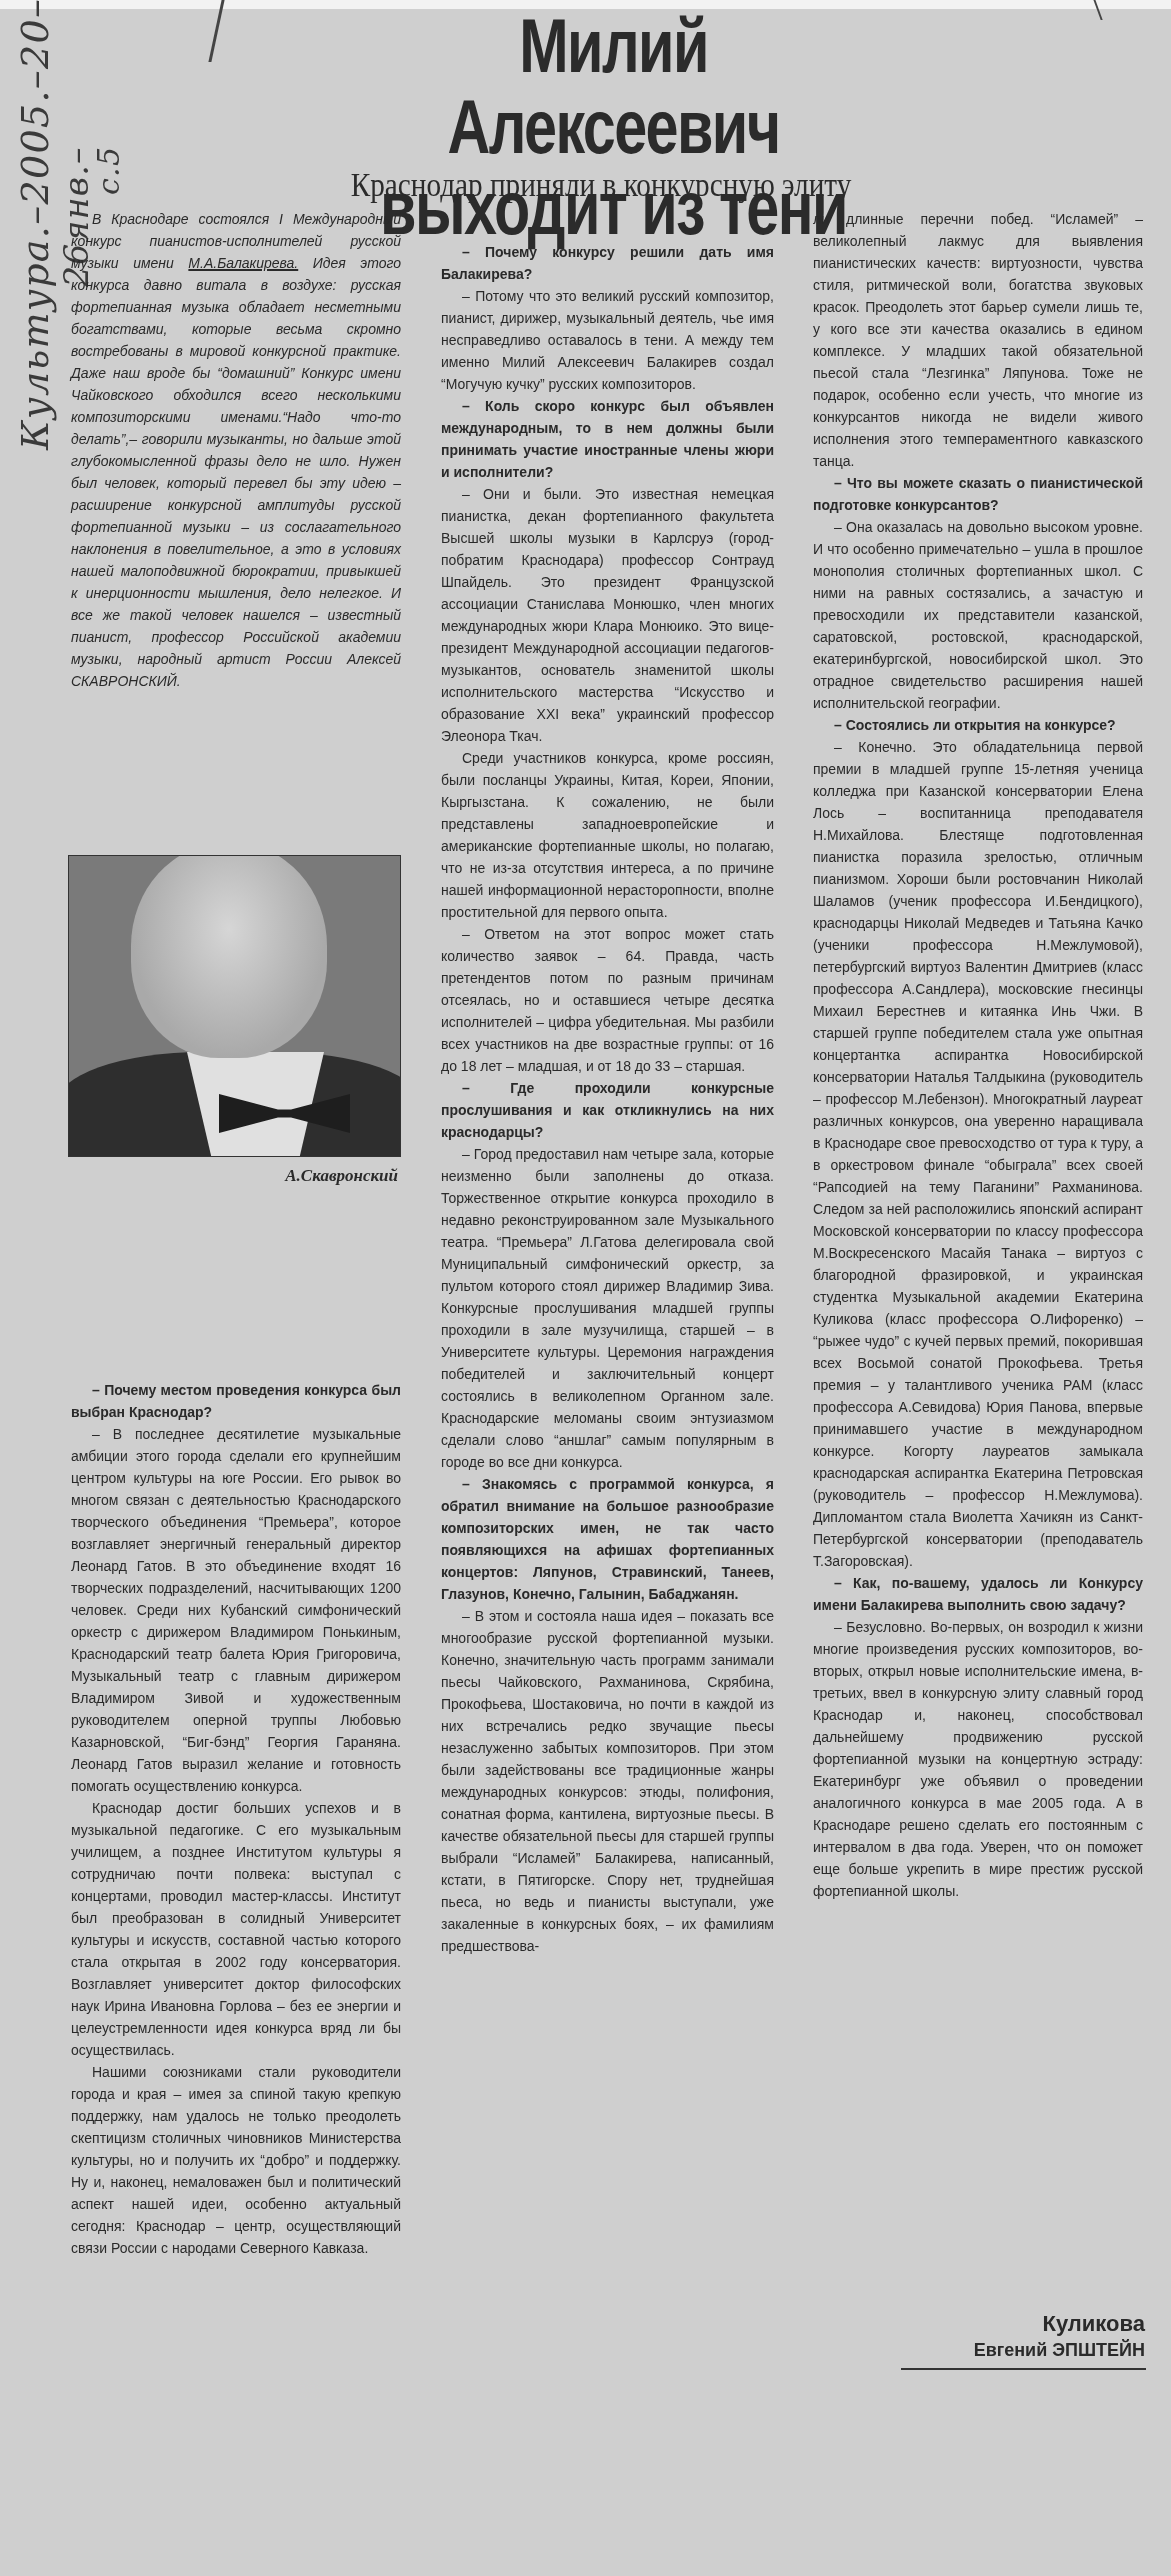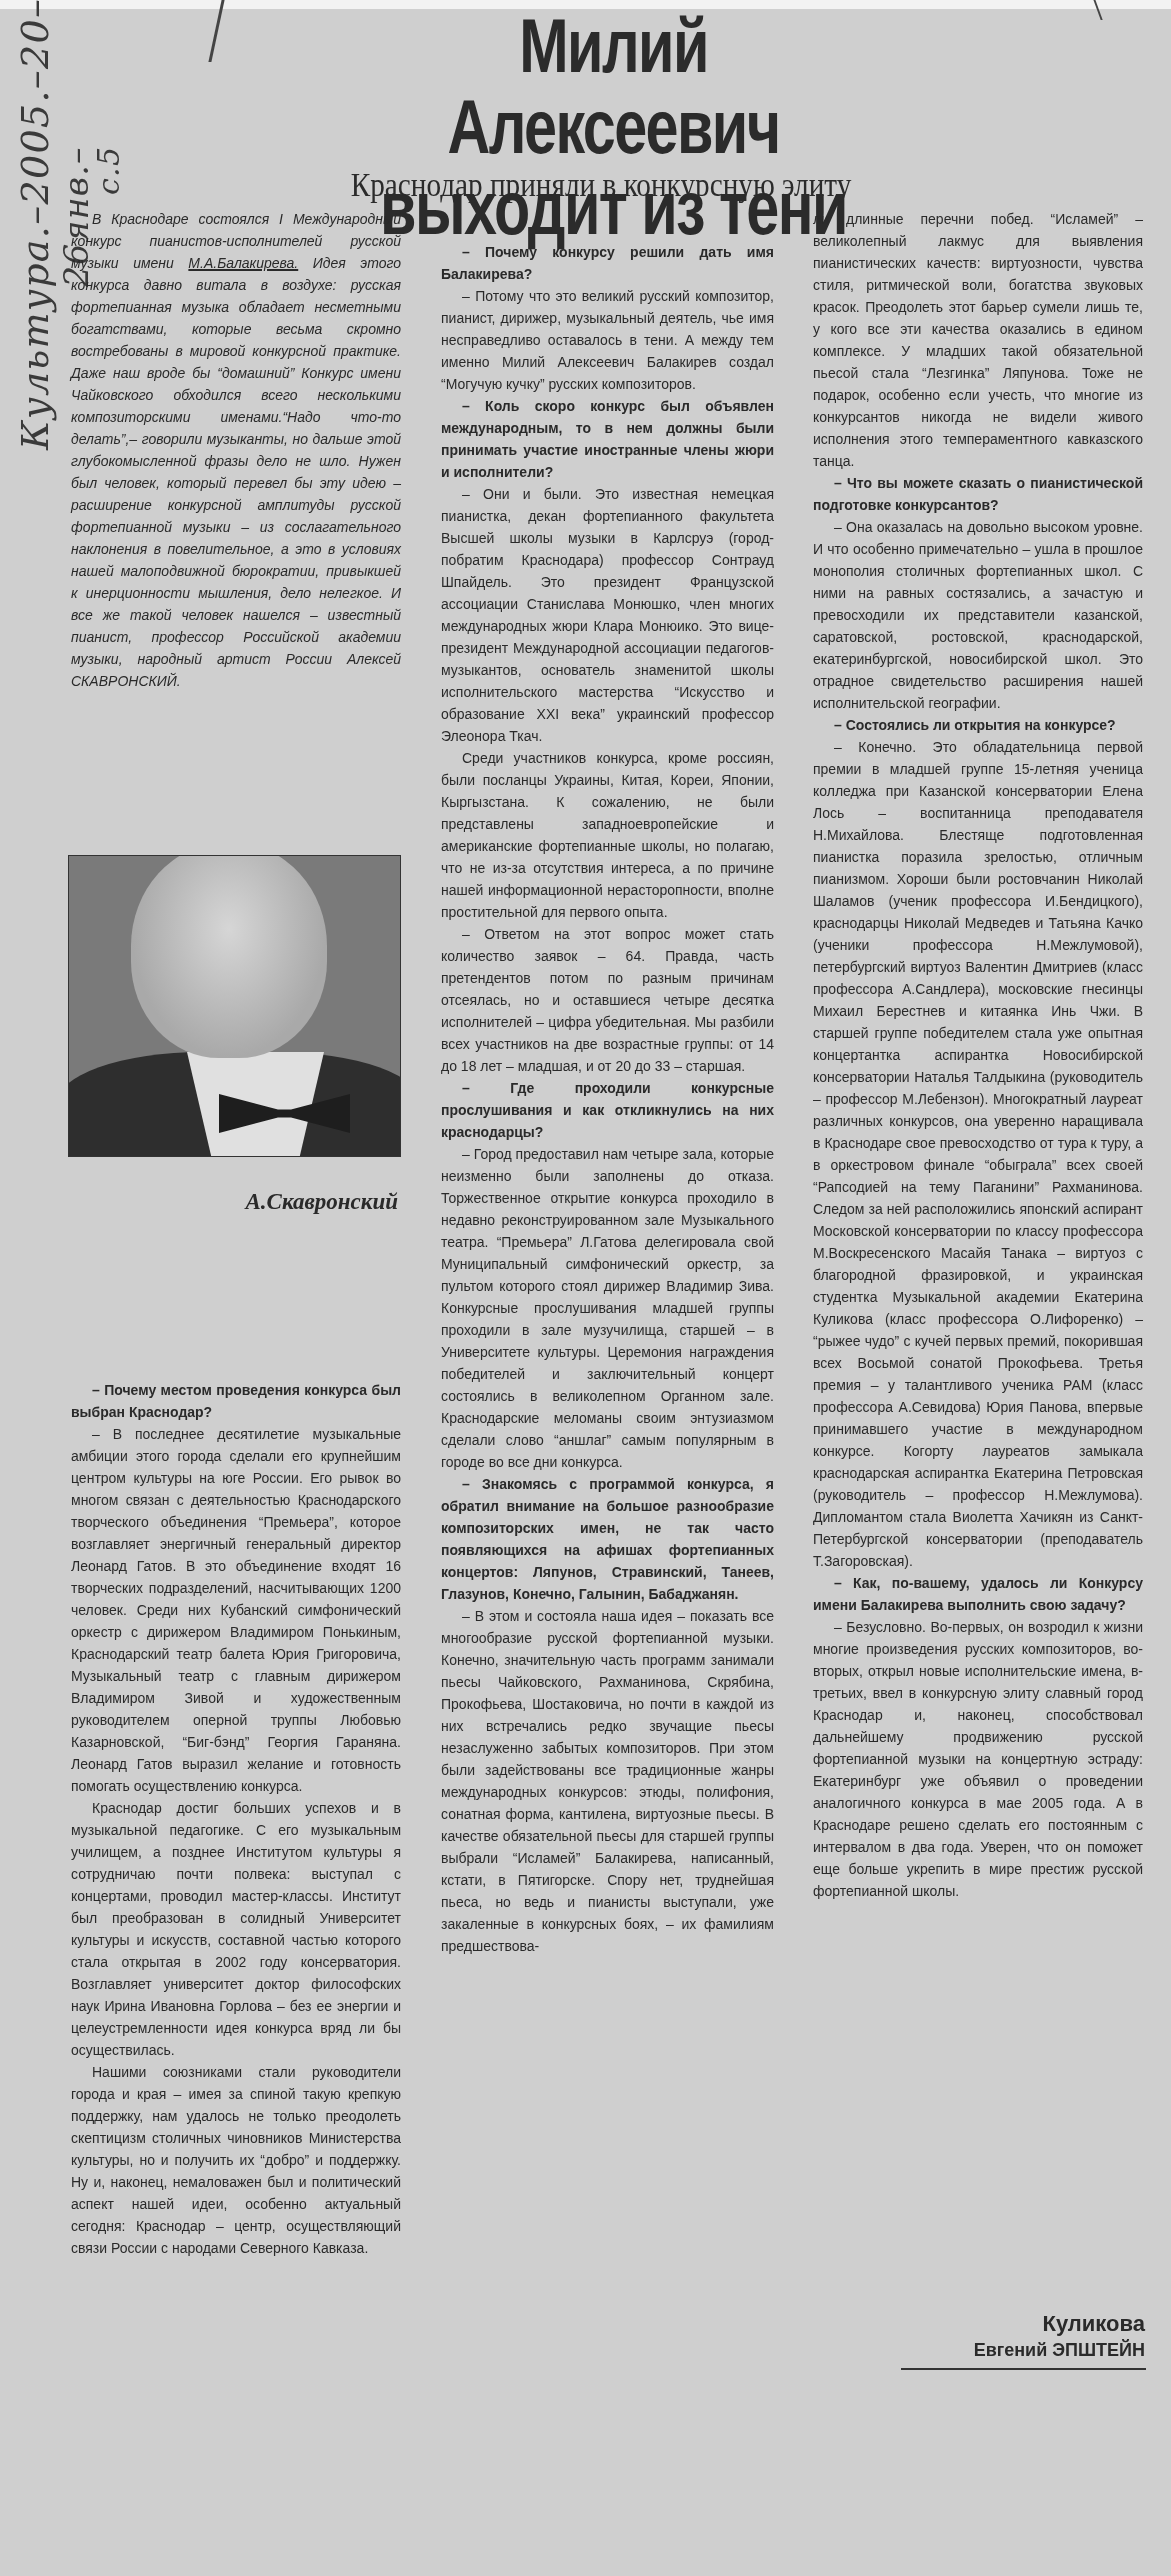--- a/index.html
+++ b/index.html
@@ -46,21 +46,21 @@
   .photo {
     position: absolute; left: 68px; top: 855px; width: 331px; height: 300px;
     background: #7a7a7a; border: 1.3px solid #333; overflow: hidden;
   }
   .photo .head { position:absolute; left:62px; top:-13px; width:196px; height:215px; border-radius: 48% 48% 45% 45%; background: radial-gradient(ellipse at 50% 40%, #d6d6d6, #a9a9a9 70%); }
   .photo .suit { position:absolute; left:-13px; top:196px; width:366px; height:131px; background:#2e2e2e; border-radius: 40% 40% 0 0; }
   .photo .shirt { position:absolute; left:118px; top:196px; width:137px; height:118px; background:#e0e0e0; clip-path: polygon(0 0,100% 0,80% 100%,20% 100%); }
   .photo .bow { position:absolute; left:150px; top:238px; width:131px; height:39px; background:#1e1e1e; clip-path: polygon(0 0,45% 40%,55% 40%,100% 0,100% 100%,55% 60%,45% 60%,0 100%); }
   .caption {
     position: absolute; left: 196px; top: 1166px; width: 202px; text-align: right;
-    font-family: "Liberation Serif", serif; font-style: italic; font-weight: bold; font-size: 23px; margin-top: 23px;
+    font-family: "Liberation Serif", serif; font-style: italic; font-weight: bold; font-size: 17px;
   }
   .signoff { position: absolute; left: 868px; top: 2311px; width: 277px; text-align: right; font-weight: bold; font-size: 22px; line-height: 26px; }
   .signoff .name-big { font-size: 18px; }
   .signoff-line { position: absolute; left: 901px; top: 2368px; width: 245px; height: 2px; background: #333; }
 </style>
 </head>
 <body>
 
 <div class="top-strip"></div>
 <div class="pen-stroke"></div>
@@ -95,21 +95,21 @@
     <p>– В последнее десятилетие музыкальные амбиции этого города сделали его крупнейшим центром культуры на юге России. Его рывок во многом связан с деятельностью Краснодарского творческого объединения “Премьера”, которое возглавляет энергичный генеральный директор Леонард Гатов. В это объединение входят 16 творческих подразделений, насчитывающих 1200 человек. Среди них Кубанский симфонический оркестр с дирижером Владимиром Понькиным, Краснодарский театр балета Юрия Григоровича, Музыкальный театр с главным дирижером Владимиром Зивой и художественным руководителем оперной труппы Любовью Казарновской, “Биг-бэнд” Георгия Гараняна. Леонард Гатов выразил желание и готовность помогать осуществлению конкурса.</p>
     <p>Краснодар достиг больших успехов и в музыкальной педагогике. С его музыкальным училищем, а позднее Институтом культуры я сотрудничаю почти полвека: выступал с концертами, проводил мастер-классы. Институт был преобразован в солидный Университет культуры и искусств, составной частью которого стала открытая в 2002 году консерватория. Возглавляет университет доктор философских наук Ирина Ивановна Горлова – без ее энергии и целеустремленности идея конкурса вряд ли бы осуществилась.</p>
     <p>Нашими союзниками стали руководители города и края – имея за спиной такую крепкую поддержку, нам удалось не только преодолеть скептицизм столичных чиновников Министерства культуры, но и получить их “добро” и поддержку. Ну и, наконец, немаловажен был и политический аспект нашей идеи, особенно актуальный сегодня: Краснодар – центр, осуществляющий связи России с народами Северного Кавказа.</p>
   </div>
 <div class="col col2" id="c2" style="top:208px;margin-top:33px;">
     <p class="q">– Почему конкурсу решили дать имя Балакирева?</p>
     <p>– Потому что это великий русский композитор, пианист, дирижер, музыкальный деятель, чье имя несправедливо оставалось в тени. А между тем именно Милий Алексеевич Балакирев создал “Могучую кучку” русских композиторов.</p>
     <p class="q">– Коль скоро конкурс был объявлен международным, то в нем должны были принимать участие иностранные члены жюри и исполнители?</p>
     <p>– Они и были. Это известная немецкая пианистка, декан фортепианного факультета Высшей школы музыки в Карлсруэ (город-побратим Краснодара) профессор Сонтрауд Шпайдель. Это президент Французской ассоциации Станислава Монюшко, член многих международных жюри Клара Монюико. Это вице-президент Международной ассоциации педагогов-музыкантов, основатель знаменитой школы исполнительского мастерства “Искусство и образование XXI века” украинский профессор Элеонора Ткач.</p>
     <p>Среди участников конкурса, кроме россиян, были посланцы Украины, Китая, Кореи, Японии, Кыргызстана. К сожалению, не были представлены западноевропейские и американские фортепианные школы, но полагаю, что не из-за отсутствия интереса, а по причине нашей информационной нерасторопности, вполне простительной для первого опыта.</p>
-    <p>– Ответом на этот вопрос может стать количество заявок – 64. Правда, часть претендентов потом по разным причинам отсеялась, но и оставшиеся четыре десятка исполнителей – цифра убедительная. Мы разбили всех участников на две возрастные группы: от 14 до 18 лет – младшая, и от 20 до 33 – старшая.</p>
+    <p>– Ответом на этот вопрос может стать количество заявок – 64. Правда, часть претендентов потом по разным причинам отсеялась, но и оставшиеся четыре десятка исполнителей – цифра убедительная. Мы разбили всех участников на две возрастные группы: от 16 до 18 лет – младшая, и от 18 до 33 – старшая.</p>
     <p class="q">– Где проходили конкурсные прослушивания и как откликнулись на них краснодарцы?</p>
     <p>– Город предоставил нам четыре зала, которые неизменно были заполнены до отказа. Торжественное открытие конкурса проходило в недавно реконструированном зале Музыкального театра. “Премьера” Л.Гатова делегировала свой Муниципальный симфонический оркестр, за пультом которого стоял дирижер Владимир Зива. Конкурсные прослушивания младшей группы проходили в зале музучилища, старшей – в Университете культуры. Церемония награждения победителей и заключительный концерт состоялись в великолепном Органном зале. Краснодарские меломаны своим энтузиазмом сделали слово “аншлаг” самым популярным в городе во все дни конкурса.</p>
     <p class="q">– Знакомясь с программой конкурса, я обратил внимание на большое разнообразие композиторских имен, не так часто появляющихся на афишах фортепианных концертов: Ляпунов, Стравинский, Танеев, Глазунов, Конечно, Галынин, Бабаджанян.</p>
     <p>– В этом и состояла наша идея – показать все многообразие русской фортепианной музыки. Конечно, значительную часть программ занимали пьесы Чайковского, Рахманинова, Скрябина, Прокофьева, Шостаковича, но почти в каждой из них встречались редко звучащие пьесы незаслуженно забытых композиторов. При этом были задействованы все традиционные жанры международных конкурсов: этюды, полифония, сонатная форма, кантилена, виртуозные пьесы. В качестве обязательной пьесы для старшей группы выбрали “Исламей” Балакирева, написанный, кстати, в Пятигорске. Спору нет, труднейшая пьеса, но ведь и пианисты выступали, уже закаленные в конкурсных боях, – их фамилиям предшествова-</p>
   </div>
 <div class="col col3" id="c3" style="top:208px;">
     <p style="text-indent: 0px;">ли длинные перечни побед. “Исламей” – великолепный лакмус для выявления пианистических качеств: виртуозности, чувства стиля, ритмической воли, богатства звуковых красок. Преодолеть этот барьер сумели лишь те, у кого все эти качества оказались в едином комплексе. У младших такой обязательной пьесой стала “Лезгинка” Ляпунова. Тоже не подарок, особенно если учесть, что многие из конкурсантов никогда не видели живого исполнения этого темпераментного кавказского танца.</p>
     <p class="q">– Что вы можете сказать о пианистической подготовке конкурсантов?</p>
     <p>– Она оказалась на довольно высоком уровне. И что особенно примечательно – ушла в прошлое монополия столичных фортепианных школ. С ними на равных состязались, а зачастую и превосходили их представители казанской, саратовской, ростовской, краснодарской, екатеринбургской, новосибирской школ. Это отрадное свидетельство расширения нашей исполнительской географии.</p>
     <p class="q">– Состоялись ли открытия на конкурсе?</p>

